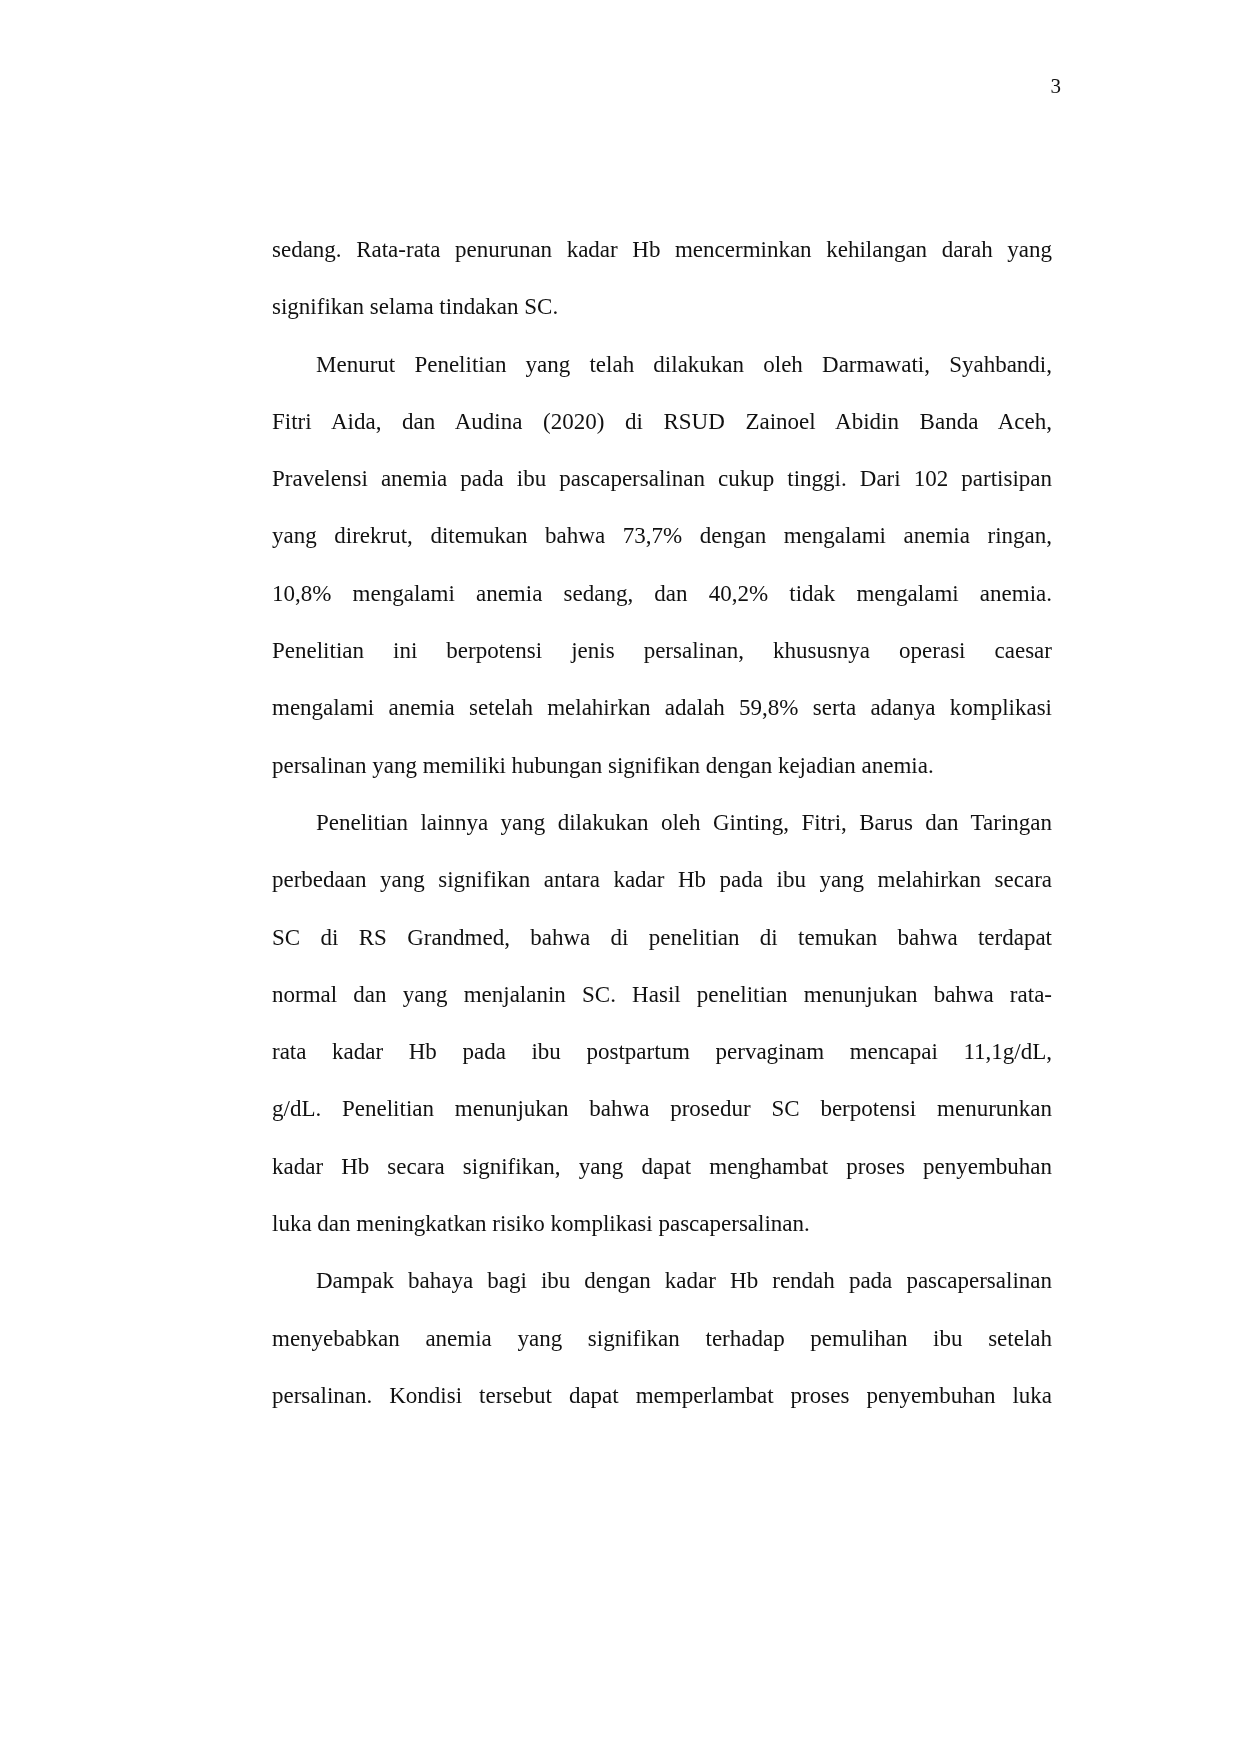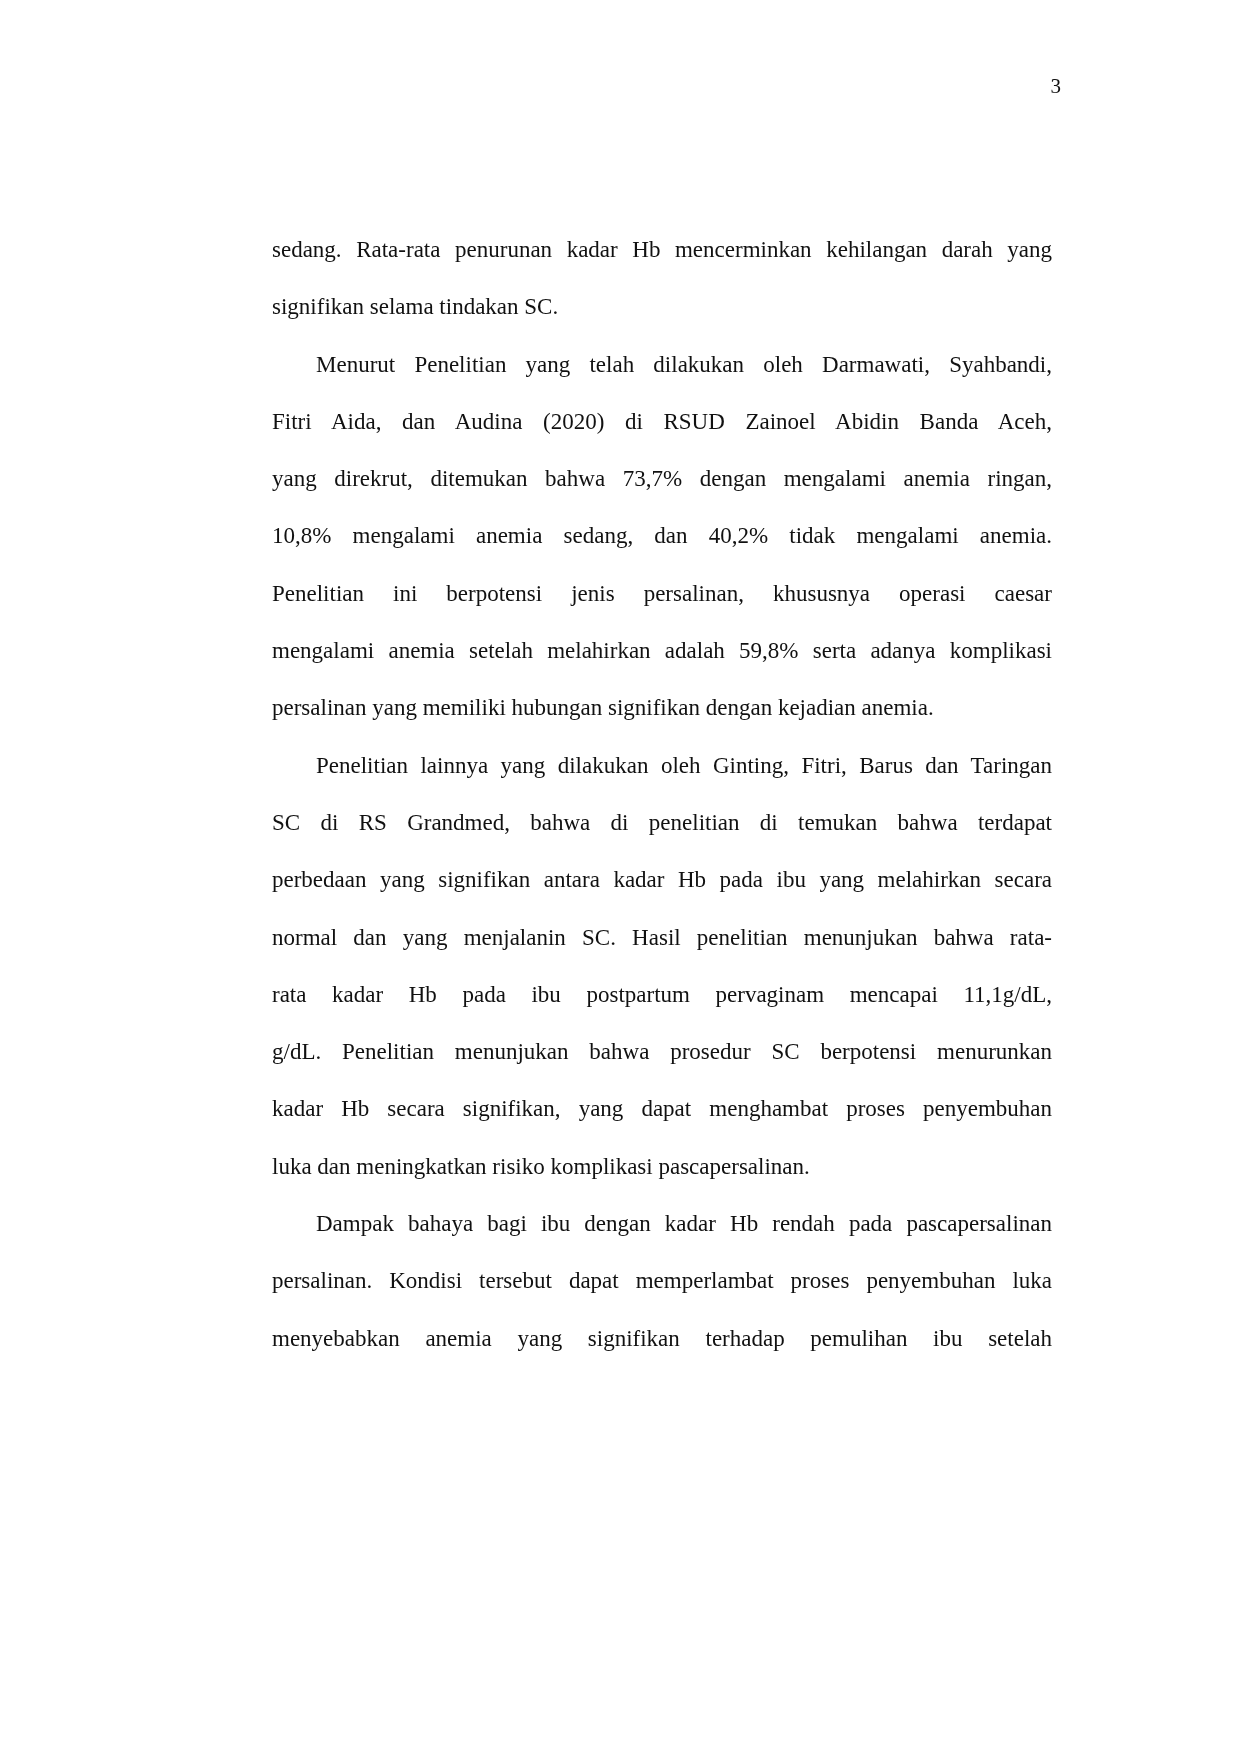--- a/index.html
+++ b/index.html
@@ -18,35 +18,36 @@
 <div>
   <div class="page-number">3</div>
   <div class="body-text" id="body-text">
       <div>
         <div class="line">sedang. Rata-rata penurunan kadar Hb mencerminkan kehilangan darah yang</div>
         <div class="line last">signifikan selama tindakan SC.</div>
       </div>
       <div>
         <div class="line indent">Menurut Penelitian yang telah dilakukan oleh Darmawati, Syahbandi,</div>
         <div class="line">Fitri Aida, dan Audina  (2020) di RSUD Zainoel Abidin Banda Aceh,</div>
+        <div class="line">Pravelensi anemia pada ibu pascapersalinan cukup tinggi. Dari 102 partisipan</div>
         <div class="line">yang direkrut, ditemukan bahwa 73,7% dengan mengalami anemia ringan,</div>
         <div class="line">10,8% mengalami anemia sedang, dan 40,2% tidak mengalami anemia.</div>
         <div class="line">Penelitian ini berpotensi jenis persalinan, khususnya operasi caesar</div>
         <div class="line">mengalami anemia setelah melahirkan adalah 59,8% serta adanya komplikasi</div>
         <div class="line last">persalinan yang memiliki hubungan signifikan dengan kejadian anemia.</div>
       </div>
       <div>
         <div class="line indent">Penelitian lainnya yang dilakukan oleh Ginting, Fitri, Barus dan Taringan</div>
+        <div class="line">perbedaan yang signifikan antara kadar Hb pada ibu yang melahirkan secara</div>
         <div class="line">SC di RS Grandmed, bahwa di penelitian di temukan bahwa terdapat</div>
-        <div class="line">perbedaan yang signifikan antara kadar Hb pada ibu yang melahirkan secara</div>
         <div class="line">normal dan yang menjalanin SC. Hasil penelitian menunjukan bahwa rata-</div>
         <div class="line">rata kadar Hb pada ibu postpartum pervaginam mencapai 11,1g/dL,</div>
         <div class="line">g/dL. Penelitian menunjukan bahwa prosedur SC berpotensi menurunkan</div>
         <div class="line">kadar Hb secara signifikan, yang dapat menghambat proses penyembuhan</div>
         <div class="line last">luka dan meningkatkan risiko komplikasi pascapersalinan.</div>
       </div>
       <div>
         <div class="line indent">Dampak bahaya bagi ibu dengan kadar Hb rendah pada pascapersalinan</div>
+        <div class="line">menyebabkan anemia  yang signifikan terhadap pemulihan ibu setelah</div>
         <div class="line">persalinan. Kondisi tersebut dapat memperlambat proses penyembuhan luka</div>
-        <div class="line">menyebabkan anemia  yang signifikan terhadap pemulihan ibu setelah</div>
       </div>
     </div>
 </div>
 
 </body></html>

